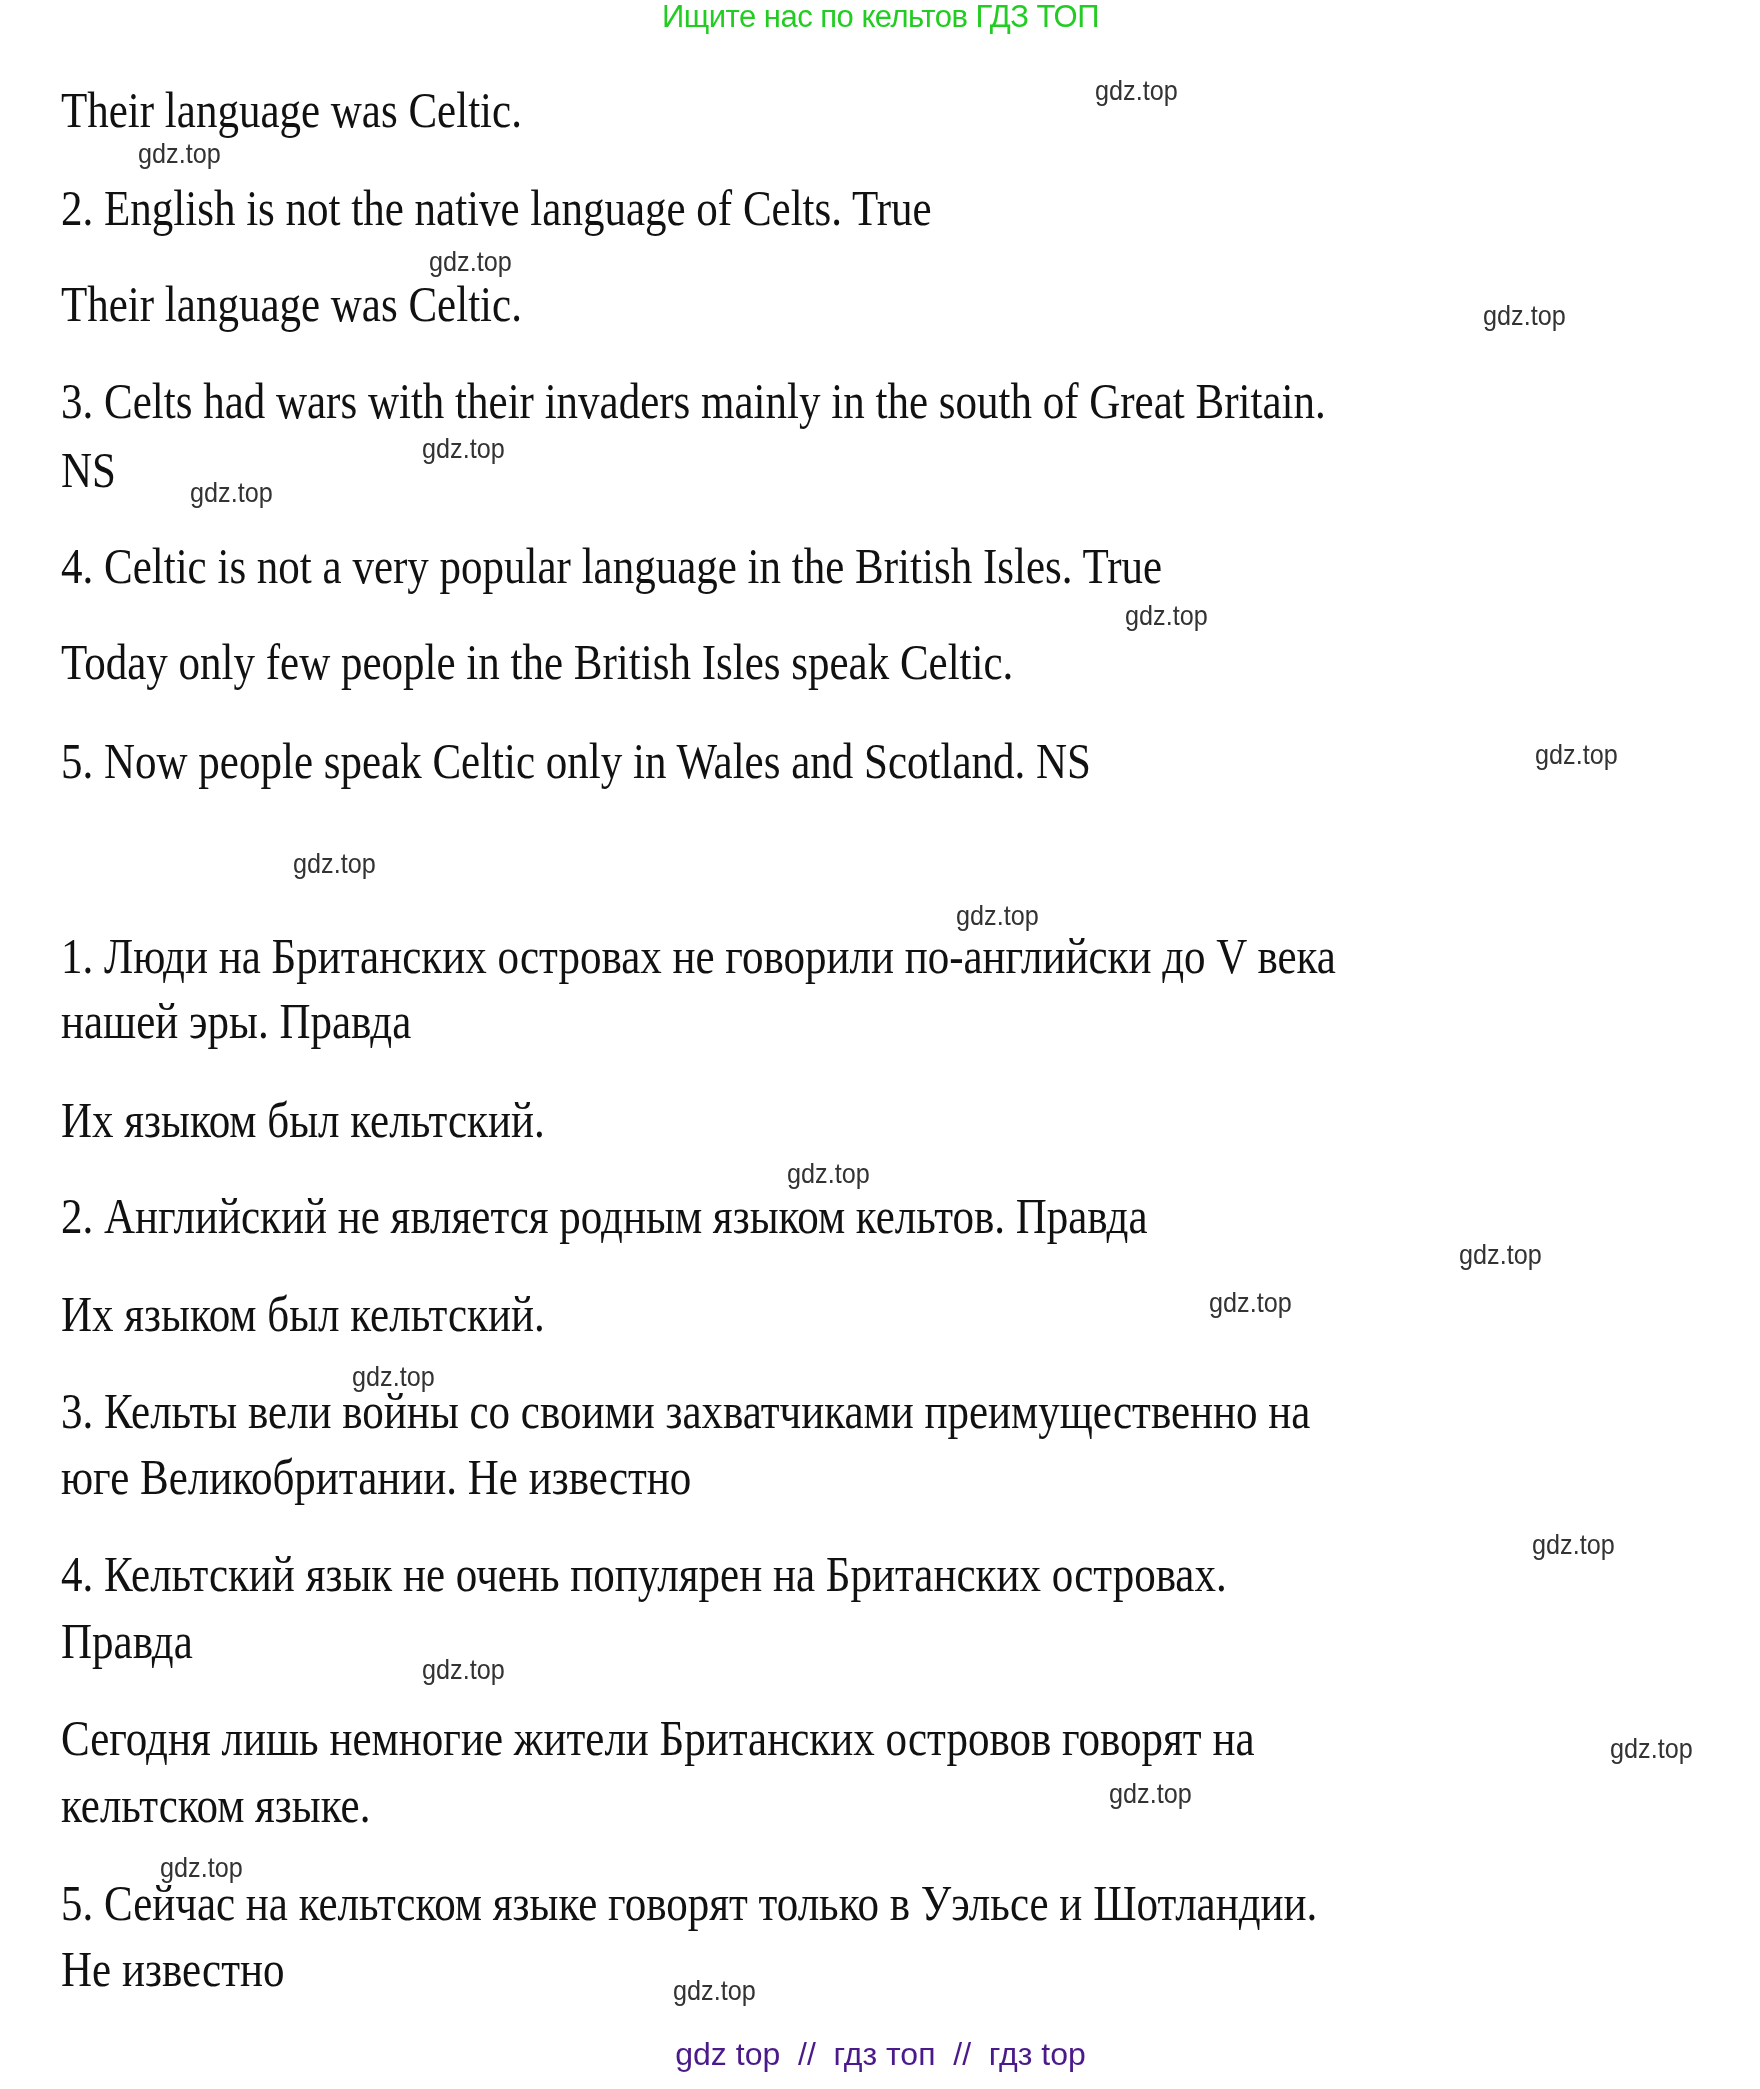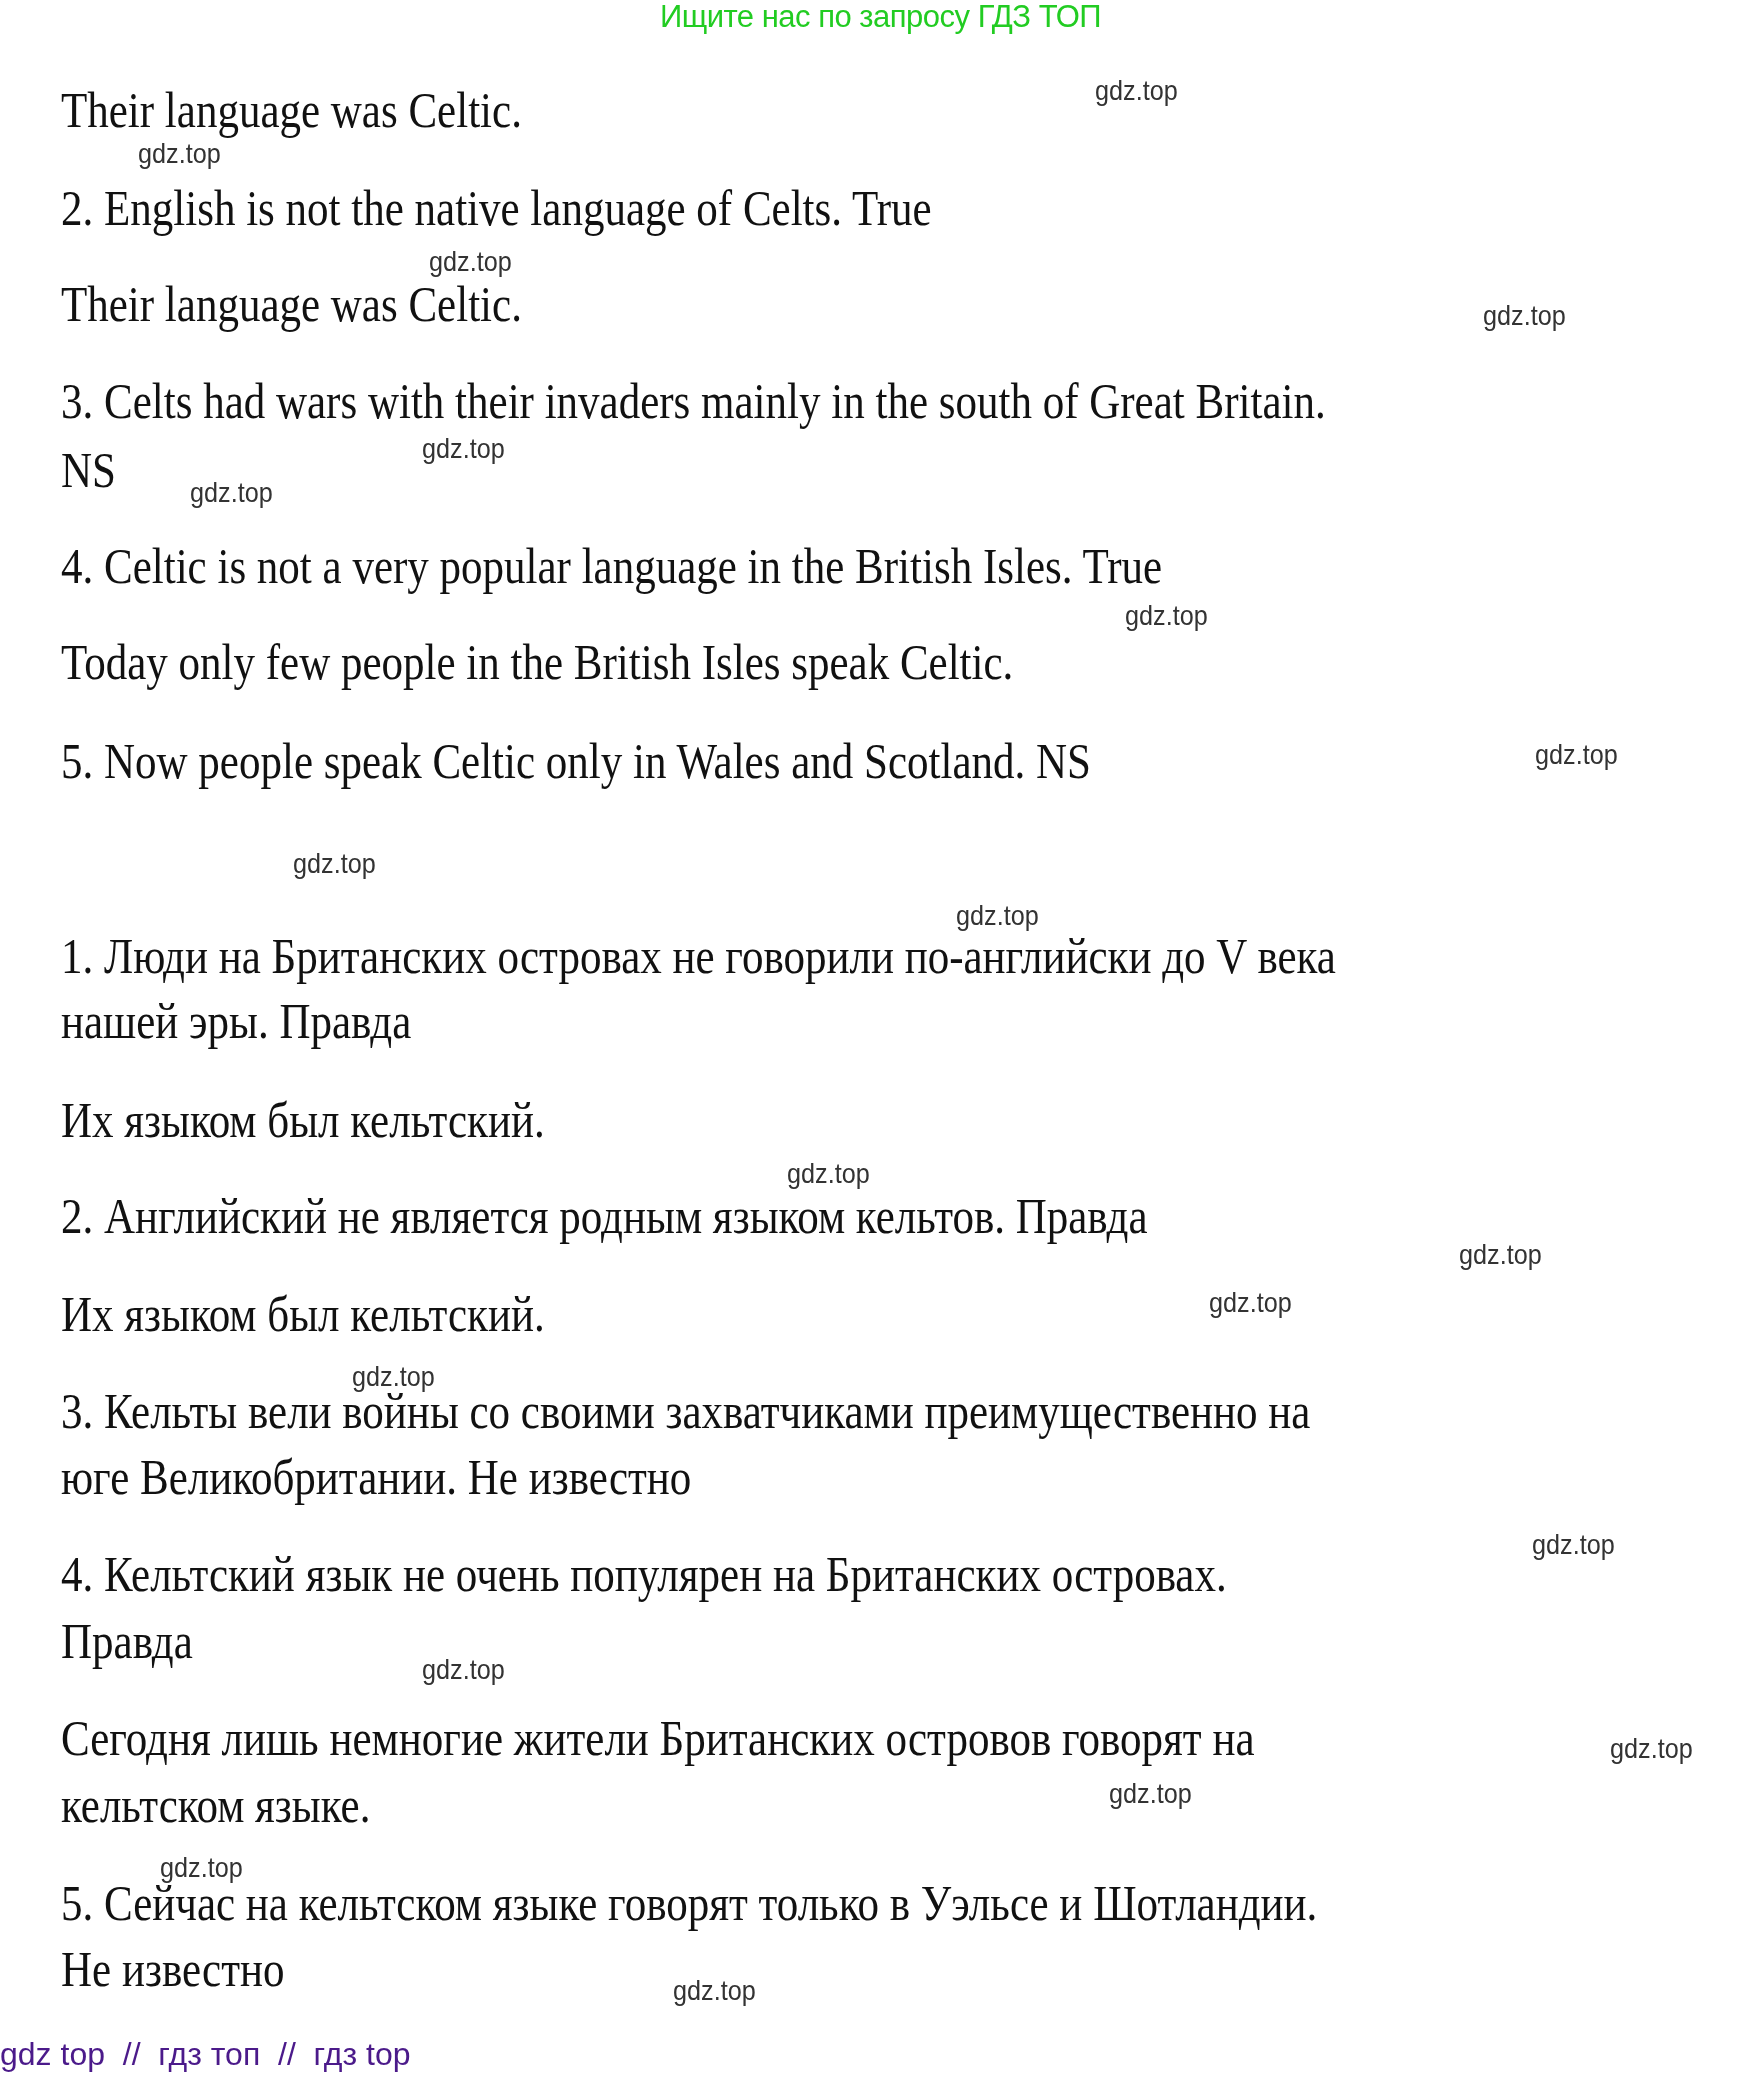--- a/index.html
+++ b/index.html
@@ -15,29 +15,29 @@
     line-height: 56px; white-space: nowrap;
     transform-origin: left top; transform: scaleX(0.86);
   }
   .wm {
     position: absolute;
     font-family: "Liberation Sans", sans-serif; font-size: 28px; color: #333333;
     line-height: 30px; white-space: nowrap;
     transform-origin: left top; transform: scaleX(0.9);
   }
   .footer {
-    position: absolute; left: 0; top: 2037px; width: 1761px; text-align: left;
+    position: absolute; left: 0; top: 2037px; width: 1761px; text-align: center;
     font-family: "Liberation Sans", sans-serif; font-size: 32px; color: #4b1a8a;
     line-height: 35px; white-space: pre;
   }
 </style>
 </head>
 <body>
 
-<div class="banner">Ищите нас по запросу ГДЗ ТОП</div>
+<div class="banner">Ищите нас по кельтов ГДЗ ТОП</div>
 
 <div class="line" style="top:82px">Their language was Celtic.</div>
 <div class="line" style="top:180px">2. English is not the native language of Celts. True</div>
 <div class="line" style="top:276px">Their language was Celtic.</div>
 <div class="line" style="top:373px">3. Celts had wars with their invaders mainly in the south of Great Britain.</div>
 <div class="line" style="top:442px">NS</div>
 <div class="line" style="top:538px">4. Celtic is not a very popular language in the British Isles. True</div>
 <div class="line" style="top:634px">Today only few people in the British Isles speak Celtic.</div>
 <div class="line" style="top:733px">5. Now people speak Celtic only in Wales and Scotland. NS</div>
 

